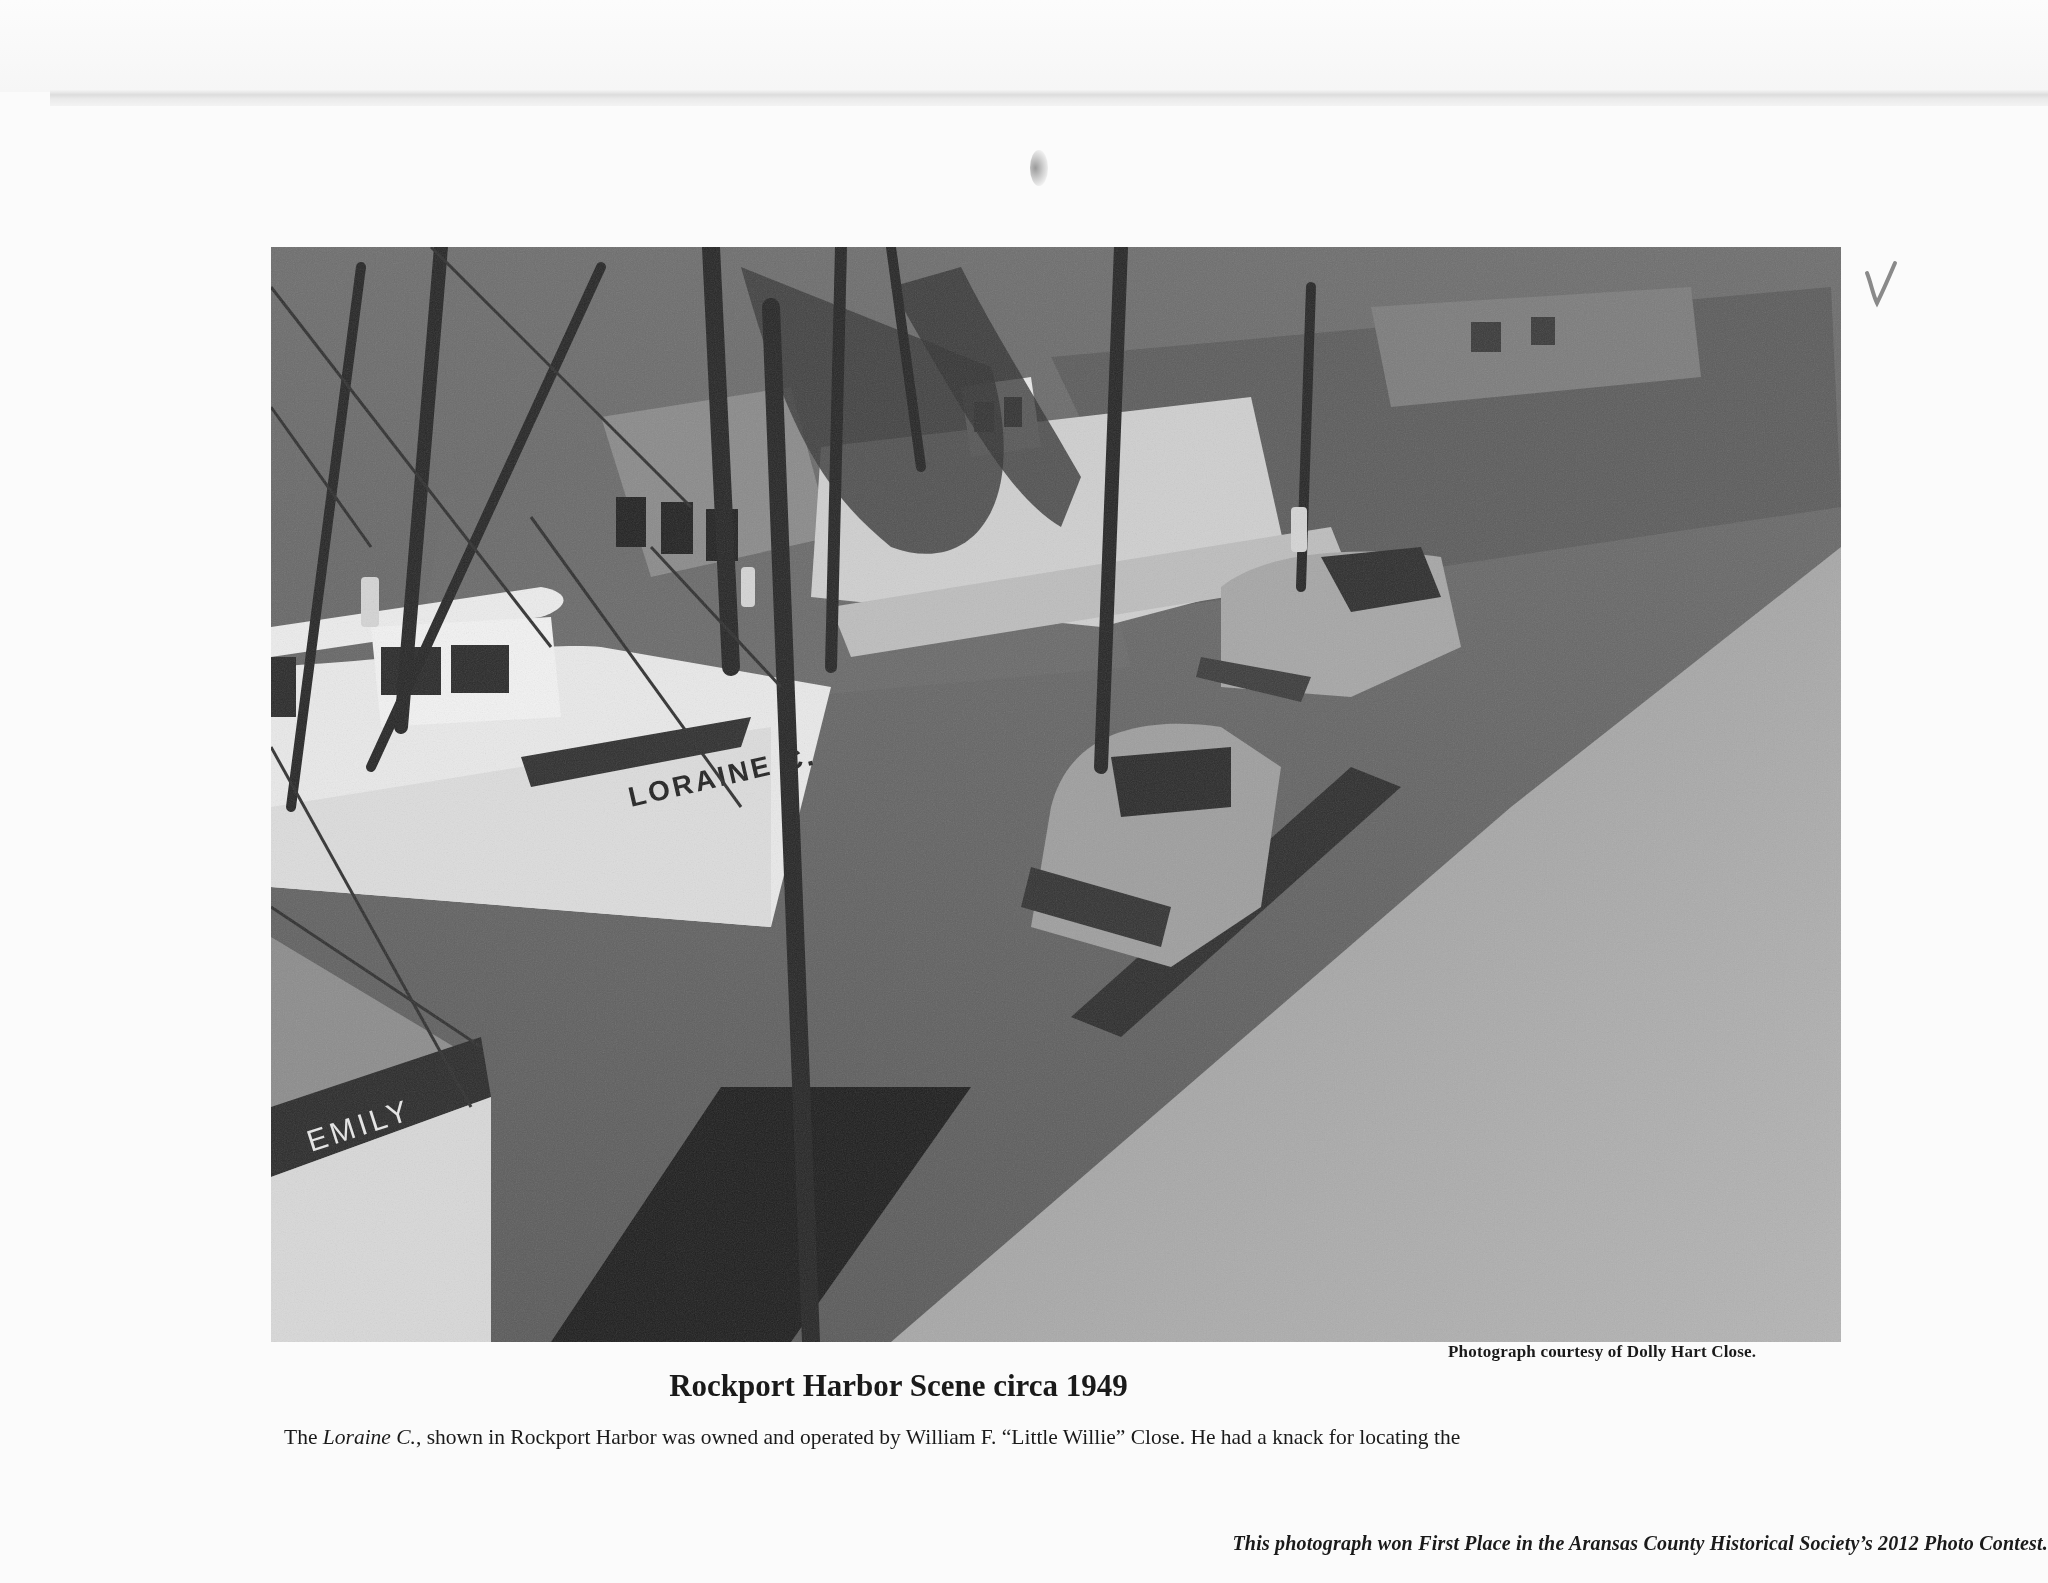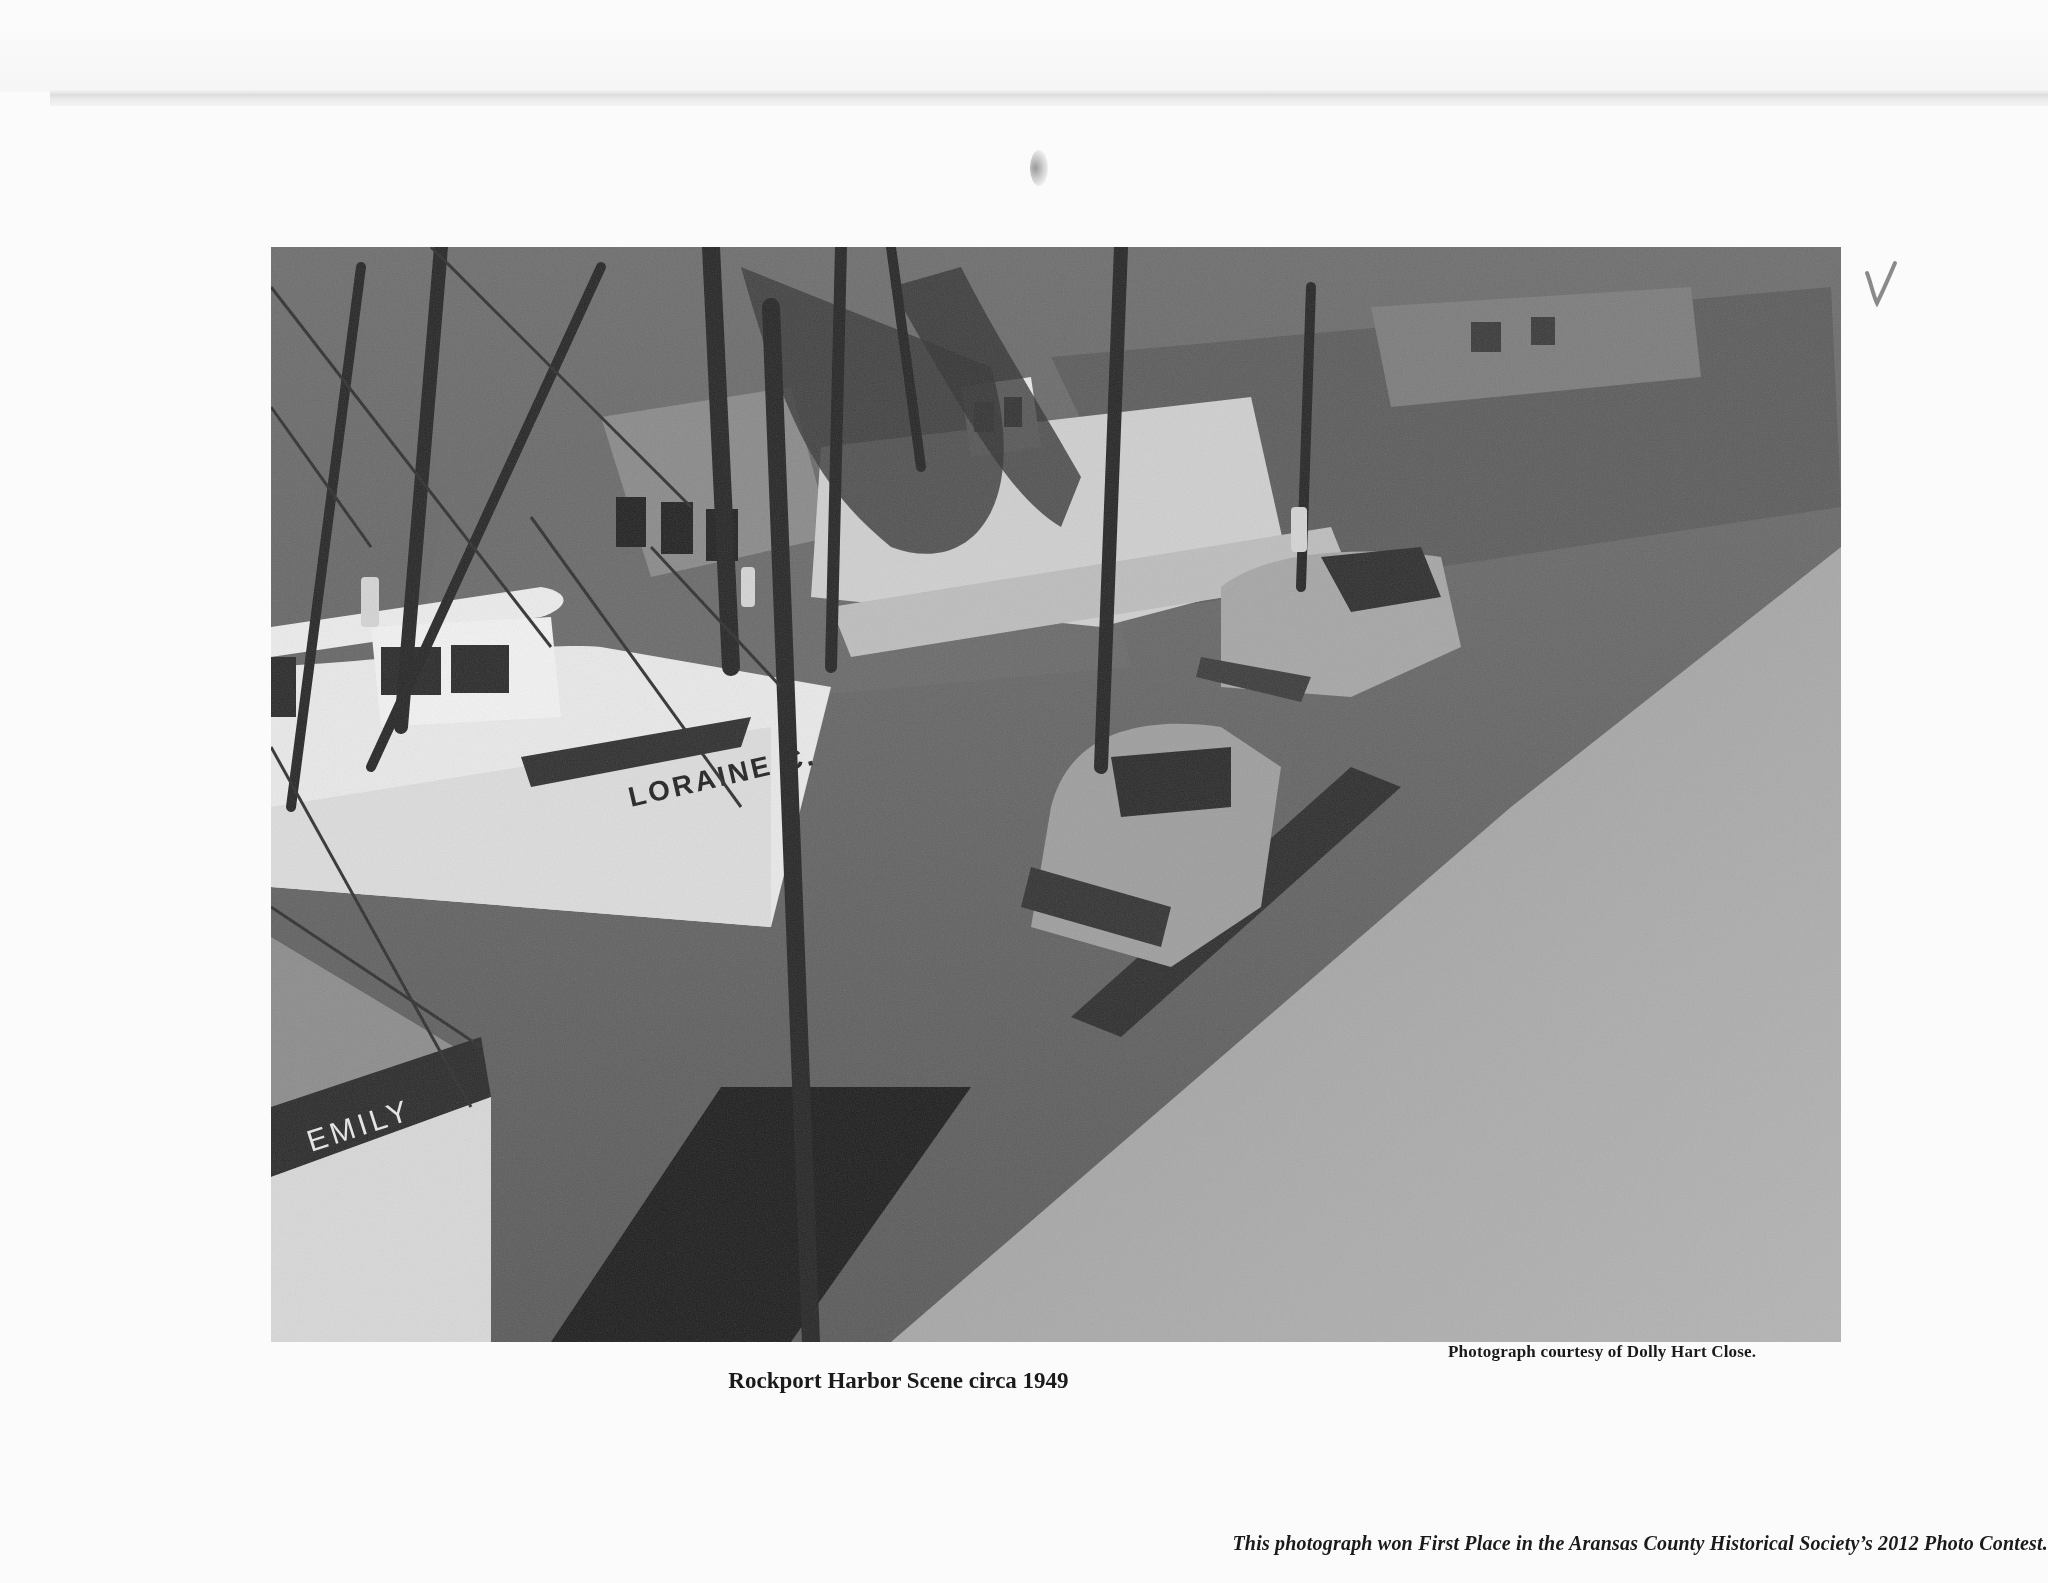--- a/index.html
+++ b/index.html
@@ -31,21 +31,21 @@
   .checkmark {
     position:absolute; left:1855px; top:255px; width:50px; height:60px;
   }
   .credit {
     position:absolute; left:1448px; top:1342px; font-size:17px; letter-spacing:.2px;
     white-space:nowrap;
     font-weight:bold;
   }
   .title {
     position:absolute; left:0; width:1797px; top:1368px; text-align:center;
-    font-size:23px; font-weight:bold;
+    font-size:31px; font-weight:bold;
   }
   .body-text {
     position:absolute; left:284px; top:1424px; width:1580px;
     font-size:21.5px; line-height:27px;
   }
   .body-text .line { display:block; white-space:nowrap; }
   .body-text em { font-style:italic; }
   .award {
     position:absolute; left:0; width:2048px; top:1532px; text-align:right;
     font-size:20px; font-weight:bold; font-style:italic; letter-spacing:.2px;
@@ -160,15 +160,16 @@
 
 <svg class="checkmark" viewBox="0 0 50 60">
   <path d="M12 18 C16 28 18 40 22 48 C28 36 34 22 40 8" stroke="#8a8a8a" stroke-width="4" fill="none" stroke-linecap="round"></path>
 </svg>
 
 <div class="credit">Photograph courtesy of Dolly Hart Close.</div>
 
 <div class="title">Rockport Harbor Scene circa 1949</div>
 
 <div class="body-text">
+  <span class="line"><span>The </span><em>Loraine C.</em><span>, shown in Rockport Harbor was owned and operated by William F. “Little Willie” Close.  He had a knack for locating the</span></span>
 </div>
 
 <div class="award">This photograph won First Place in the Aransas County Historical Society’s 2012 Photo Contest.</div>
 
 </body></html>

